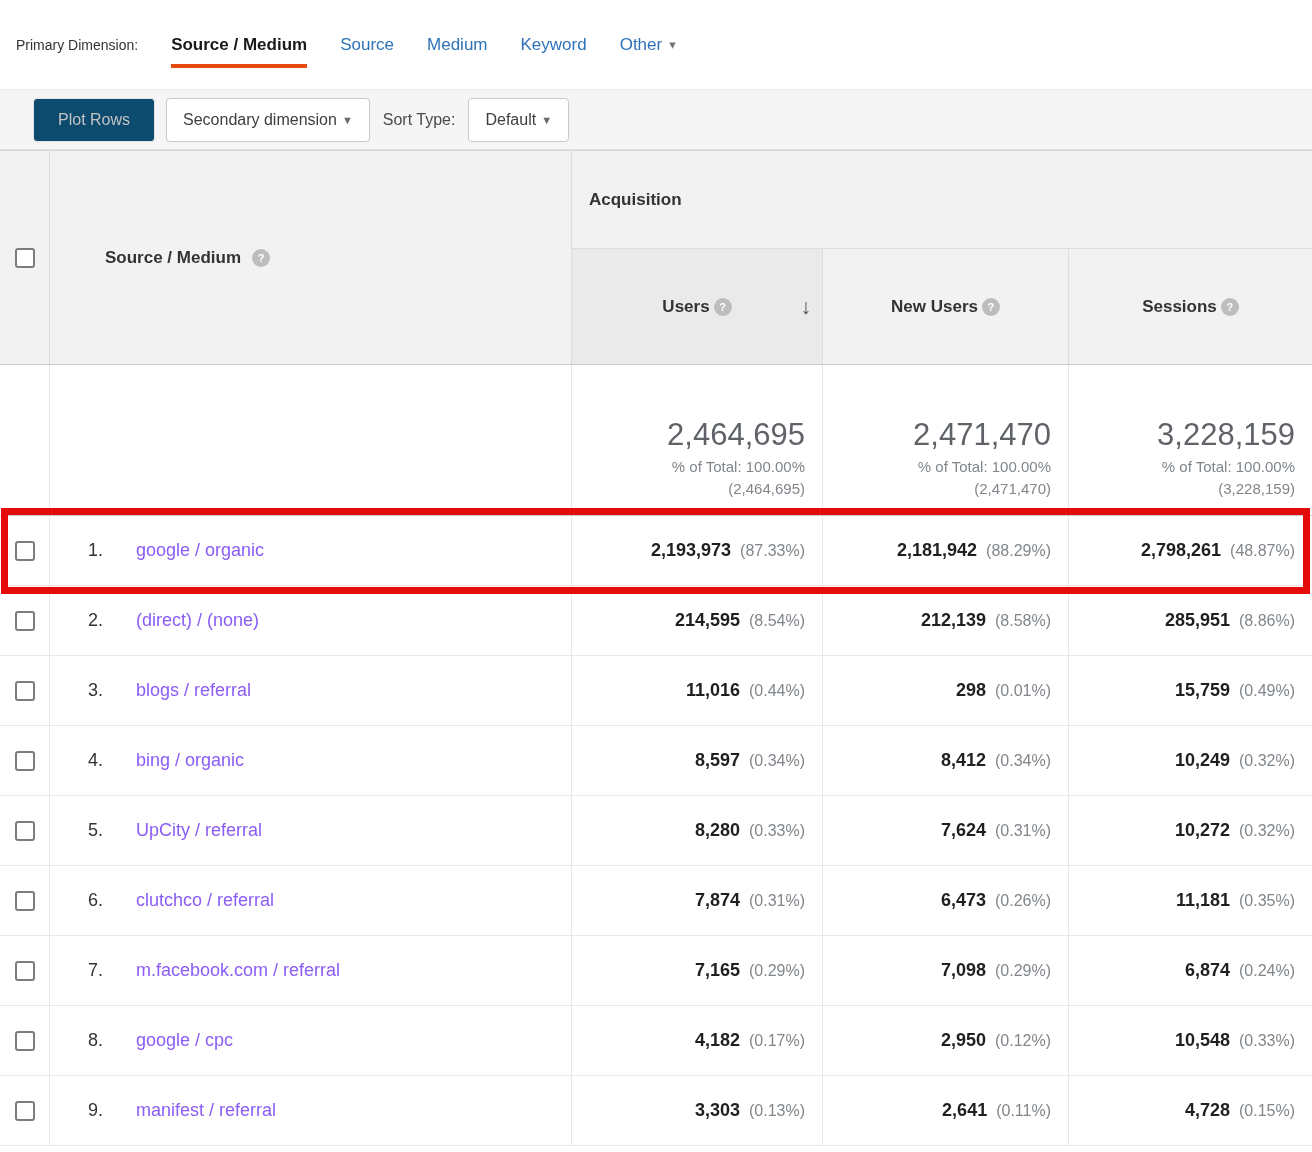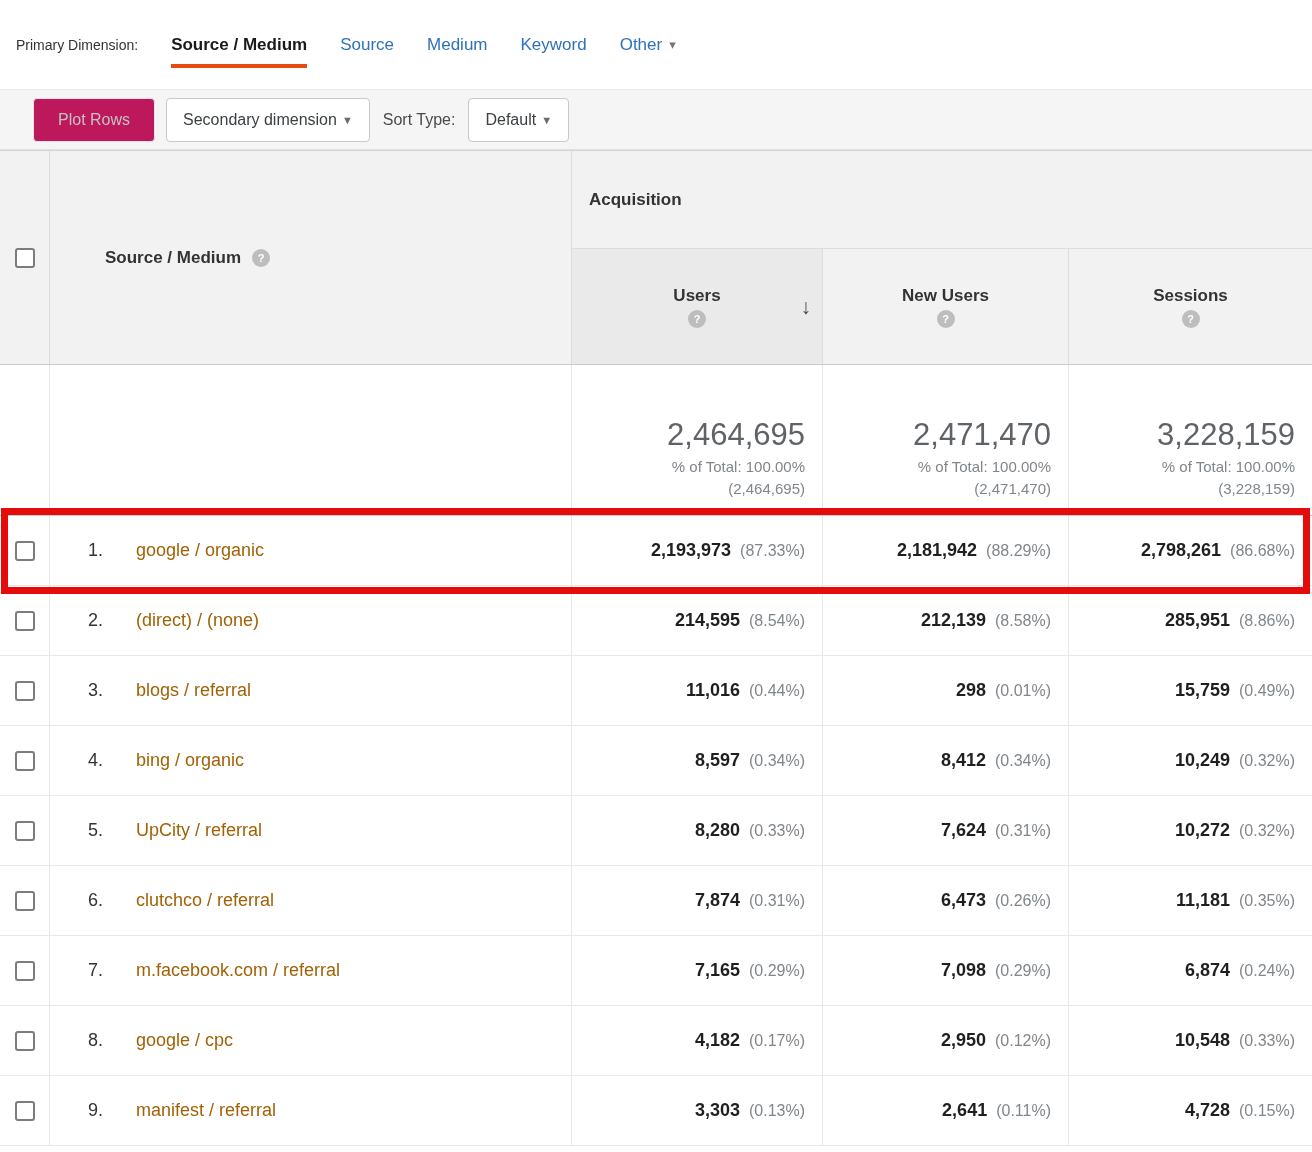--- a/index.html
+++ b/index.html
@@ -25,39 +25,39 @@
   }
   .tab .caret-sm { color: #757575; font-size: 13px; margin-left: 7px; }
 
   
   .toolbar {
     height: 60px; background: #f5f5f5; display: flex; align-items: center;
     padding: 0 16px 0 33px; border-bottom: 1px solid #e0e0e0;
   }
   .btn { height: 44px; border-radius: 4px; font-size: 16px; display: inline-flex; align-items: center; font-family: inherit; }
   .btn-plot {
-    padding: 6px 24px; background: #be185d; border: 1px solid #e3e3e3;
+    padding: 6px 24px; background: #0c4a6e; border: 1px solid #e3e3e3;
     color: #c3c3c3; margin-right: 11px; cursor: default;
   }
   .btn-dd {
     padding: 0 16px; background: #fff; border: 1px solid #c9c9c9;
     color: #3c4043; gap: 5px; cursor: pointer;
   }
   .btn-dd .caret { color: #6b6b6b; font-size: 11px; }
   .sort-label { font-size: 16px; color: #4a4a4a; margin: 0 13px 0 13px; }
 
   
   .thead { display: flex; height: 215px; background: #f2f2f2; border-top: 1px solid #d6d6d6; border-bottom: 1px solid #c9c9c9; }
   .th-check { width: 50px; border-right: 1px solid #ddd; display: flex; align-items: center; justify-content: center; }
   .th-source { width: 522px; border-right: 1px solid #ddd; display: flex; align-items: center; padding-left: 55px; gap: 11px; }
   .th-label { font-weight: bold; font-size: 17px; color: #333; }
   .metrics { flex: 1; display: flex; flex-direction: column; }
   .acq { height: 98px; display: flex; align-items: center; padding-left: 17px; font-weight: bold; font-size: 17px; color: #333; border-bottom: 1px solid #ddd; }
   .metric-cols { flex: 1; display: flex; }
-  .th-metric { display: flex; align-items: center; justify-content: center; gap: 4px; position: relative; font-weight: bold; font-size: 17px; color: #333; cursor: pointer; flex-direction: column; }
+  .th-metric { display: flex; align-items: center; justify-content: center; gap: 4px; position: relative; font-weight: bold; font-size: 17px; color: #333; cursor: pointer; }
   .th-users { width: 250px; background: #eaeaea; }
   .th-new { width: 246px; border-left: 1px solid #ddd; }
   .th-sessions { width: 244px; border-left: 1px solid #ddd; }
   .sort-arrow { position: absolute; right: 11px; font-size: 21px; color: #4a4a4a; font-weight: normal; }
   .help {
     width: 18px; height: 18px; border-radius: 50%; background: #bdbdbd; color: #fff;
     font-size: 11px; font-weight: bold; display: inline-flex; align-items: center; justify-content: center;
     flex: 0 0 auto; cursor: pointer;
   }
 
@@ -70,21 +70,21 @@
   .t-new { width: 246px; border-left: 1px solid #e6e6e6; }
   .t-sessions { width: 244px; border-left: 1px solid #e6e6e6; }
   .t-big { font-size: 31px; color: #5f6368; line-height: 42px; margin-top: 24px; }
   .t-sub { font-size: 15px; color: #80868b; line-height: 22px; }
 
   
   .row { display: flex; height: 70px; border-bottom: 1px solid #e8e8e8; position: relative; background: #fff; }
   .cell-check { width: 50px; display: flex; align-items: center; justify-content: center; border-right: 1px solid #e8e8e8; }
   .cell-source { width: 522px; display: flex; align-items: center; padding-left: 38px; border-right: 1px solid #e8e8e8; }
   .rank { width: 30px; font-size: 18px; color: #333; }
-  .source-link { color: #a16207; font-size: 18px; margin-left: 18px; cursor: pointer; text-decoration: none; }
+  .source-link { color: #8b5cf6; font-size: 18px; margin-left: 18px; cursor: pointer; text-decoration: none; }
   .cell-metric { display: flex; align-items: center; justify-content: flex-end; padding-right: 17px; gap: 9px; }
   .cell-users { width: 250px; }
   .cell-new { width: 246px; border-left: 1px solid #e8e8e8; }
   .cell-sessions { width: 244px; border-left: 1px solid #e8e8e8; }
   .val { font-weight: bold; font-size: 18px; color: #1f1f1f; }
   .pct { font-size: 16px; color: #80868b; }
   .checkbox {
     width: 20px; height: 20px; border: 2px solid #7c7c7c; border-radius: 3px;
     background: #fff; display: inline-block; cursor: pointer;
   }
@@ -187,21 +187,21 @@
     <div class="cell-metric cell-users">
       <span class="val">2,193,973</span>
       <span class="pct">(87.33%)</span>
     </div>
     <div class="cell-metric cell-new">
       <span class="val">2,181,942</span>
       <span class="pct">(88.29%)</span>
     </div>
     <div class="cell-metric cell-sessions">
       <span class="val">2,798,261</span>
-      <span class="pct">(86.68%)</span>
+      <span class="pct">(48.87%)</span>
     </div>
     <div class="hl-box"></div>
   </div>
 
   <div class="row">
     <div class="cell-check">
       <span class="checkbox"></span>
     </div>
     <div class="cell-source">
       <span class="rank">2.</span>

